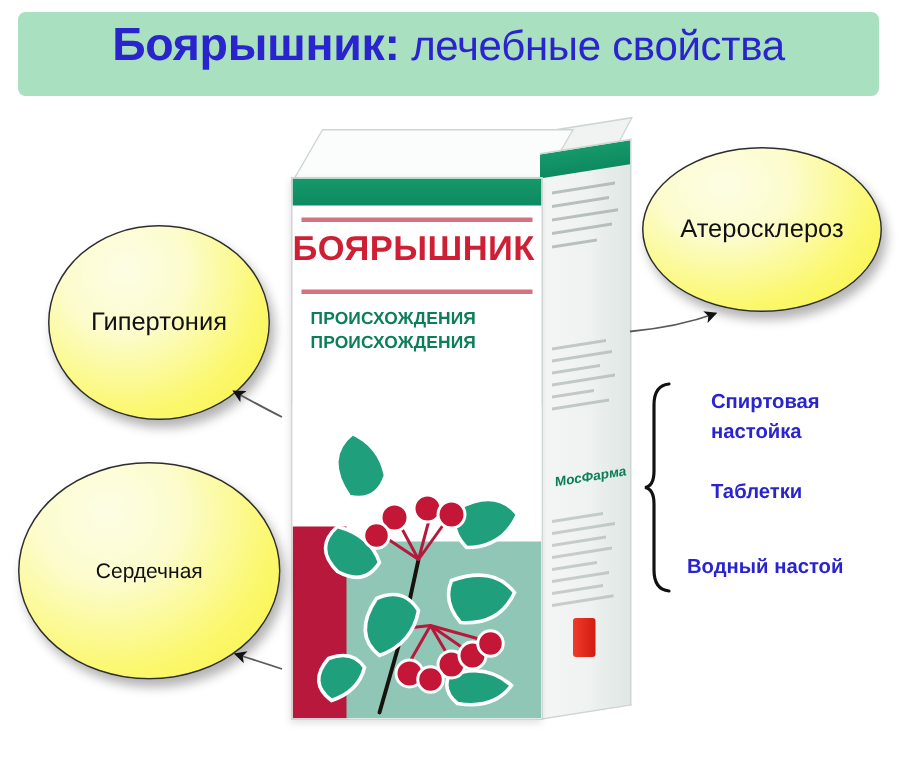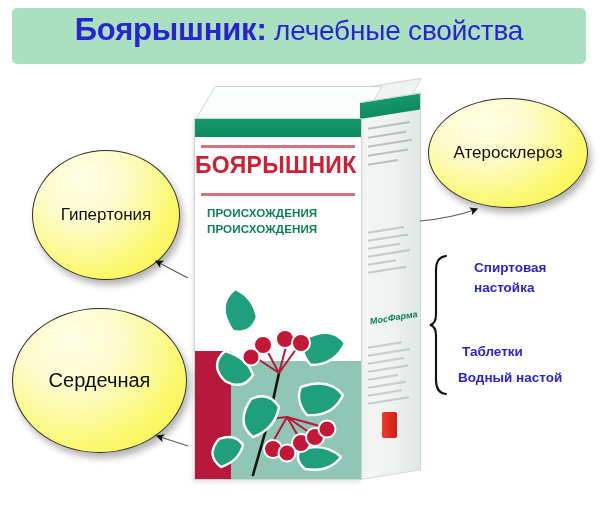--- a/index.html
+++ b/index.html
@@ -61,21 +61,21 @@
     text-align: center;
     color: #111111;
     box-sizing: border-box;
   }
   .bubble-line { font-size: 17px; line-height: 1.55; white-space: nowrap; }
 
   #bubble-hypertension { left: 32px;  top: 150px; width: 148px; height: 130px; justify-content: center; }
   #bubble-hypertension .bubble-line { font-size: 17px; }
 
   #bubble-heart-failure { left: 12px; top: 308px; width: 175px; height: 145px; }
-  #bubble-heart-failure .bubble-line { font-size: 20px; }
+  #bubble-heart-failure .bubble-line { font-size: 14px; }
 
   #bubble-atherosclerosis { left: 428px; top: 98px; width: 160px; height: 110px; }
   #bubble-atherosclerosis .bubble-line { font-size: 17px; }
 
   
   .arrows {
     position: absolute;
     left: 0; top: 0;
     width: 600px; height: 512px;
     pointer-events: none;
@@ -227,21 +227,21 @@
     top: 256px;
     width: 136px;
   }
   .form-item {
     color: #2a24cf;
     font-weight: bold;
     font-size: 13.5px;
     line-height: 1.45;
   }
   #form-item-0 { position: absolute; top: 2px;  left: 16px; }
-  #form-item-1 { position: absolute; top: 62px; left: 4px; margin-top: 24px; }
+  #form-item-1 { position: absolute; top: 62px; left: 16px; }
   #form-item-2 { position: absolute; top: 112px; left: 0; white-space: nowrap; }
 </style>
 </head>
 <body>
 
 <div id="canvas">
 
   <div class="banner">
     <div class="banner-text">
       <span class="banner-strong">Боярышник:</span><span class="banner-rest"> лечебные свойства</span>

